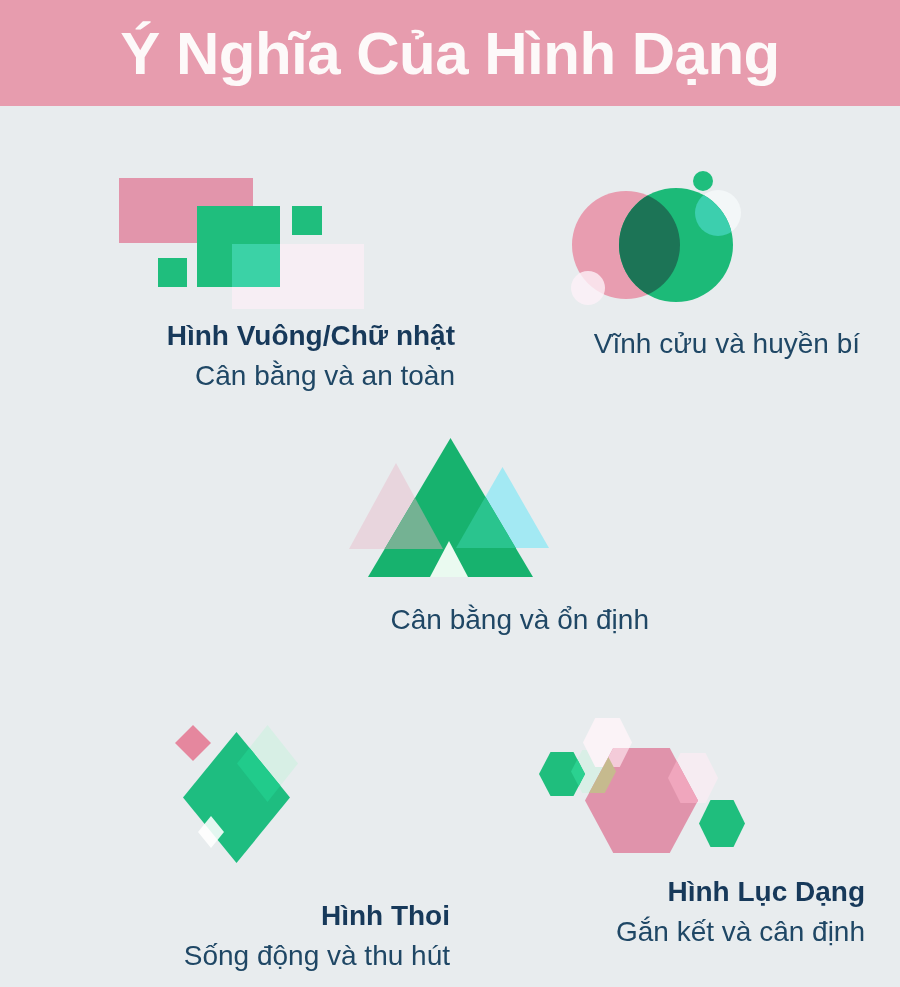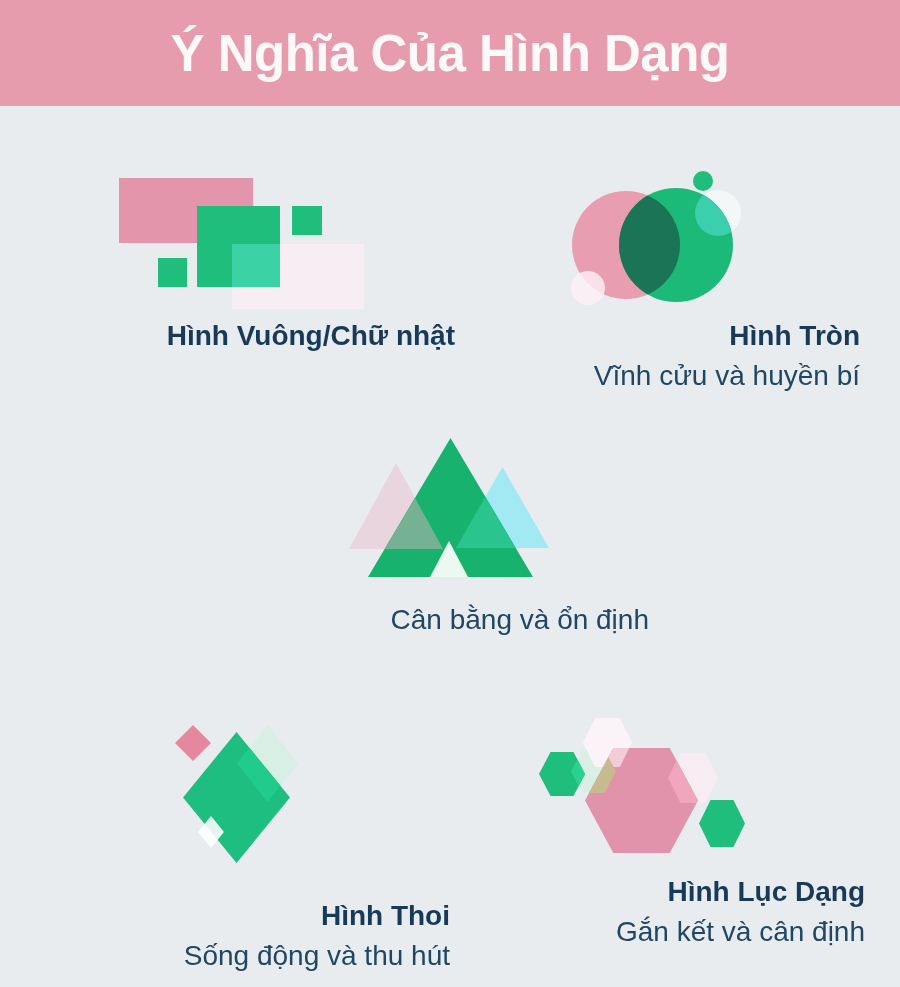--- a/index.html
+++ b/index.html
@@ -1,21 +1,21 @@
 <!DOCTYPE html>
 <html style="--bg: #e8ecee; --header_pink: #e79cae; --header_text: #fdf9f9; --title_navy: #17395a; --caption_navy: #1f4765; --emerald: #1fbe7d; --pink_rect: #e295ab; --white_pink_rect: #f7eef4; --teal_patch: #3bd2a6; --circle_pink: #e89db0; --circle_green: #1cba78; --lens_dark: #1c7456; --teal_circle: #3ccfae; --white_circle: #f3f7f8; --pale_pink_circle: rgba(253,241,248,0.8); --tri_green: #17b26e; --tri_pink: #e8d5dd; --tri_cyan: #a3e9f3; --tri_pink_overlap: #74b293; --tri_cyan_overlap: #2ac48e; --tri_white: #eafaf0; --dia_green: #1ebd80; --dia_pink: #e5879e; --dia_mint: #d7efe5; --dia_mint_overlap: #21cb8b; --dia_white: rgba(255,255,255,0.88); --hex_pink: #e093ab; --hex_white: #fbf3f7; --hex_mint: #d9efe6; --hex_tan: #c6ba8e; --hex_bright_overlap: #2bd190; --hex_white_overlap: #f4cbd9; --hex_lightpink: #f6ecf2; --hex_lightpink_overlap: #f0a6bd;"><head>
 <meta charset="utf-8">
 <style>
   html,body{margin:0;padding:0;background:#e8ecee;}
   .canvas{position:relative;width:900px;height:987px;overflow:hidden;
           font-family:"Liberation Sans",sans-serif;background:var(--bg,#e8ecee);}
   
   .banner{position:absolute;left:0;top:0;width:900px;height:106px;
           background:var(--header_pink,#e79cae);display:flex;align-items:center;justify-content:center;}
-  .banner h1{margin:0;font-size:51px;font-weight:bold;letter-spacing:-0.5px;color:var(--header_text,#fdf9f9);}
+  .banner h1{margin:0;font-size:60px;font-weight:bold;letter-spacing:-0.5px;color:var(--header_text,#fdf9f9);}
   
   .shape,.patch{position:absolute;}
   .tri{clip-path:polygon(50% 0,100% 100%,0 100%);}
   .dia{clip-path:polygon(50% 0,100% 50%,50% 100%,0 50%);}
   .hex{clip-path:polygon(25% 0,75% 0,100% 50%,75% 100%,25% 100%,0 50%);}
   .circ{border-radius:50%;}
   
   .label{position:absolute;text-align:right;}
   .label h2{margin:0;font-size:28px;font-weight:bold;color:var(--title_navy,#17395a);}
   .label p{margin:0;font-size:28px;font-weight:normal;color:var(--caption_navy,#1f4765);}
@@ -77,34 +77,34 @@
   <section>
     <div class="shape sq-pink"></div>
     <div class="shape sq-white"></div>
     <div class="shape sq-green">
       <div class="patch sq-ov"></div>
     </div>
     <div class="shape sq-s1"></div>
     <div class="shape sq-s2"></div>
     <div class="label lbl-squares">
       <h2>Hình Vuông/Chữ nhật</h2>
+      <p>Cân bằng và an toàn</p>
     </div>
   </section>
 
   <section>
     <div class="shape circ c-pink"></div>
     <div class="shape circ c-white"></div>
     <div class="shape circ c-dot"></div>
     <div class="shape circ c-green">
       <div class="patch circ c-lens"></div>
       <div class="patch circ c-teal"></div>
     </div>
     <div class="shape circ c-pale"></div>
     <div class="label lbl-circle">
-      <h2>Hình Tròn</h2>
       <p>Vĩnh cửu và huyền bí</p>
     </div>
   </section>
 
   <section>
     <div class="shape tri t-pink"></div>
     <div class="shape tri t-cyan"></div>
     <div class="shape tri t-green">
       <div class="patch tri t-pov"></div>
       <div class="patch tri t-cov"></div>

